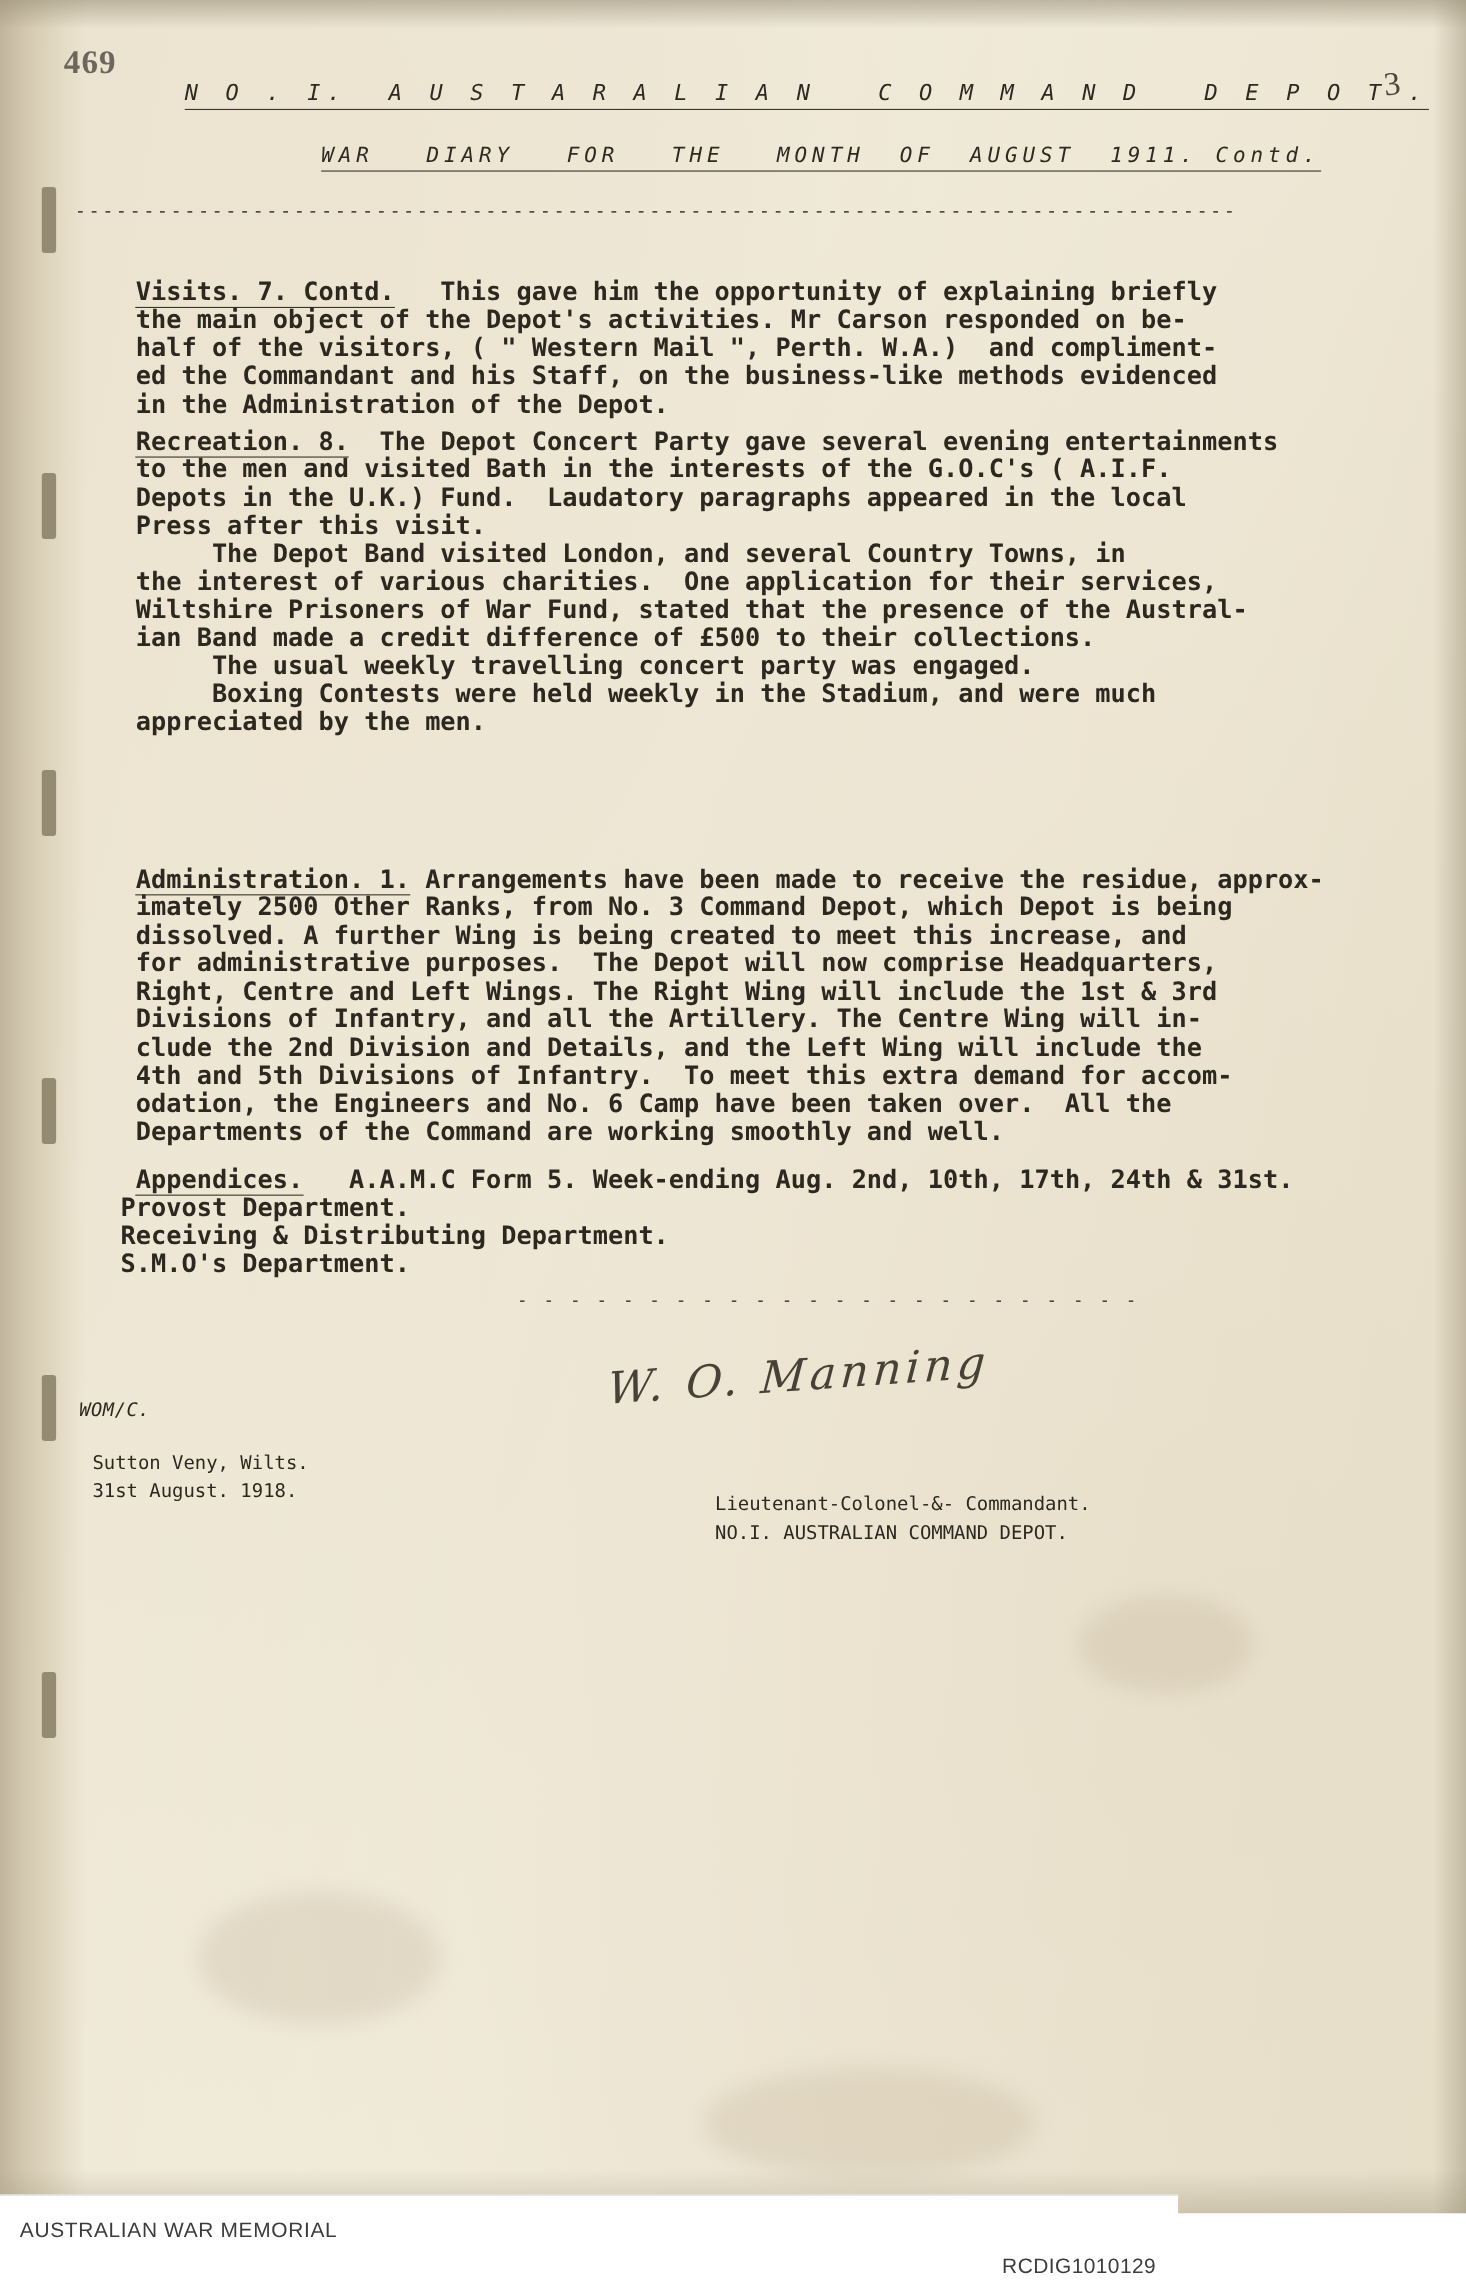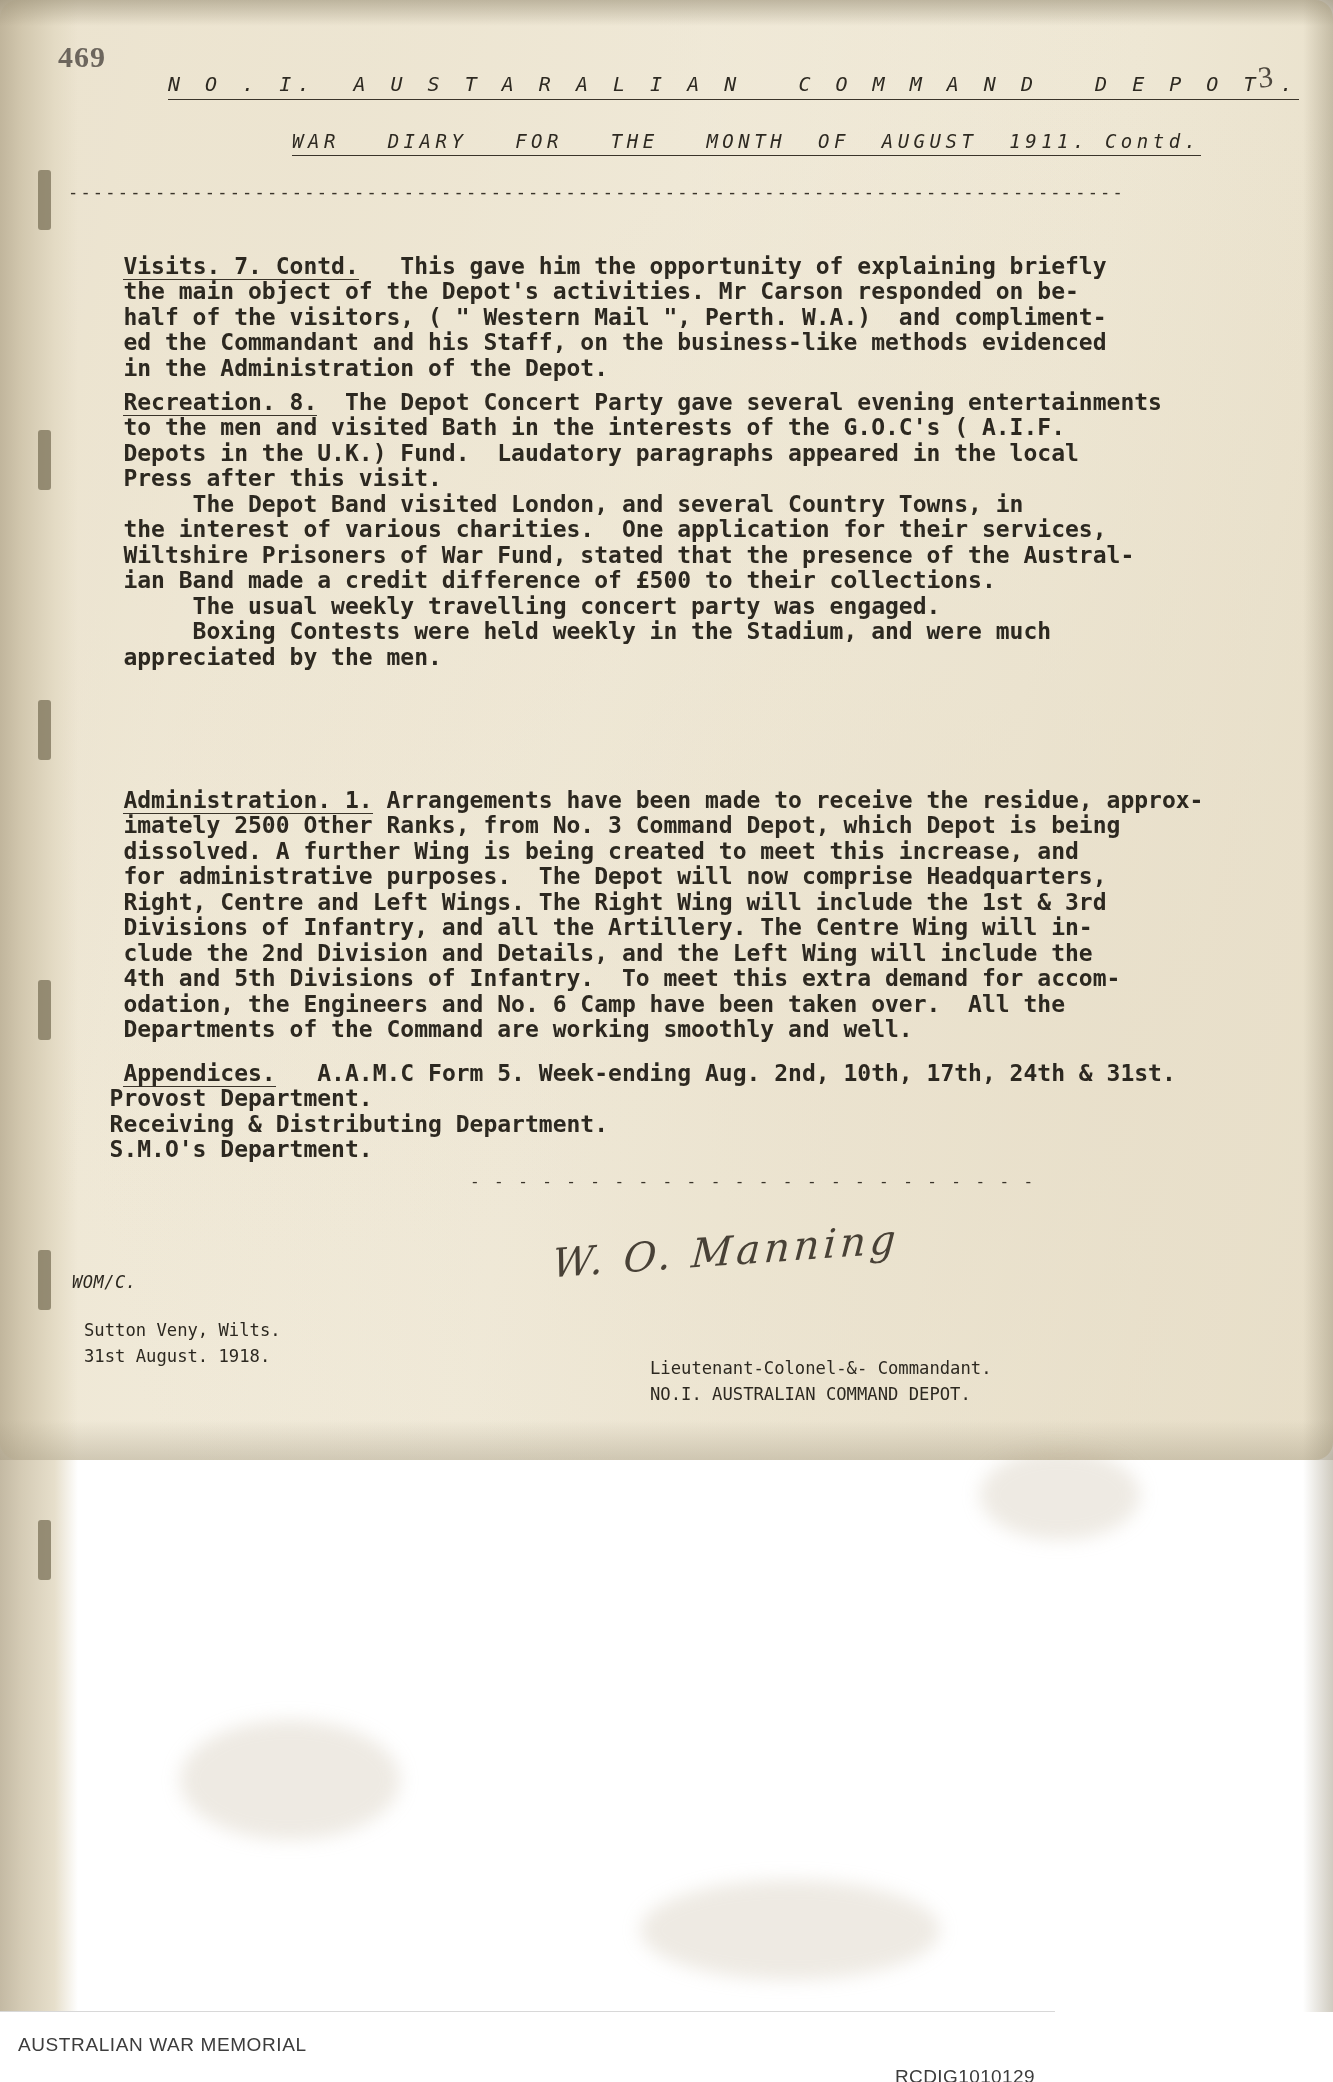--- a/index.html
+++ b/index.html
@@ -13,26 +13,25 @@
     position: relative;
     font-family: "DejaVu Sans Mono", monospace;
     overflow: hidden;
   }
 
   
   #scan {
     position: absolute;
     left: 0; top: 0;
     width: 1333px;
-    height: 1460px;
+    height: 2012px;
     background:
       radial-gradient(ellipse at 20% 10%, rgba(236,228,208,0.9) 0%, rgba(236,228,208,0) 60%),
       radial-gradient(ellipse at 85% 75%, rgba(232,223,202,0.85) 0%, rgba(232,223,202,0) 65%),
       linear-gradient(100deg, #e9e0cc 0%, #efe8d6 18%, #f2ecdc 45%, #eee7d4 72%, #e6ddc6 100%);
-    border-radius: 18px;
   }
   
   #binding {
     position: absolute;
     left: 0; top: 0;
     width: 78px; height: 2012px;
     background: linear-gradient(90deg, #b9ad93 0%, #cdc2a8 28%, #e2d9c2 70%, rgba(233,224,204,0) 100%);
     opacity: .85;
   }
   .punch {
@@ -159,25 +158,26 @@
     opacity: .92;
   }
 
   #womc { position: absolute; left: 72px; top: 1272px; font-size: 17px; color:#2c2820; }
   #place { position: absolute; left: 84px; top: 1318px; font-size: 17.2px; line-height: 25.5px; color:#2c2820; white-space: pre; }
   #rank  { position: absolute; left: 650px; top: 1318px; font-size: 17.2px; line-height: 25.5px; color:#2c2820; white-space: pre; margin-top: 38px; }
 
   
   #footer {
     position: absolute;
-    left: 0; bottom: 0;
+    left: 0; bottom: 16px;
     width: 1055px;
     height: 70px;
     background: #ffffff;
     border-top: 1px solid #d8d8d8;
+    padding-left: 16px;
   }
   #footer-left {
     position: absolute;
     left: 18px; top: 22px;
     font-family: "Liberation Sans", sans-serif;
     font-size: 19px;
     color: #3c3c3c;
     letter-spacing: .6px;
   }
   #footer-right {

